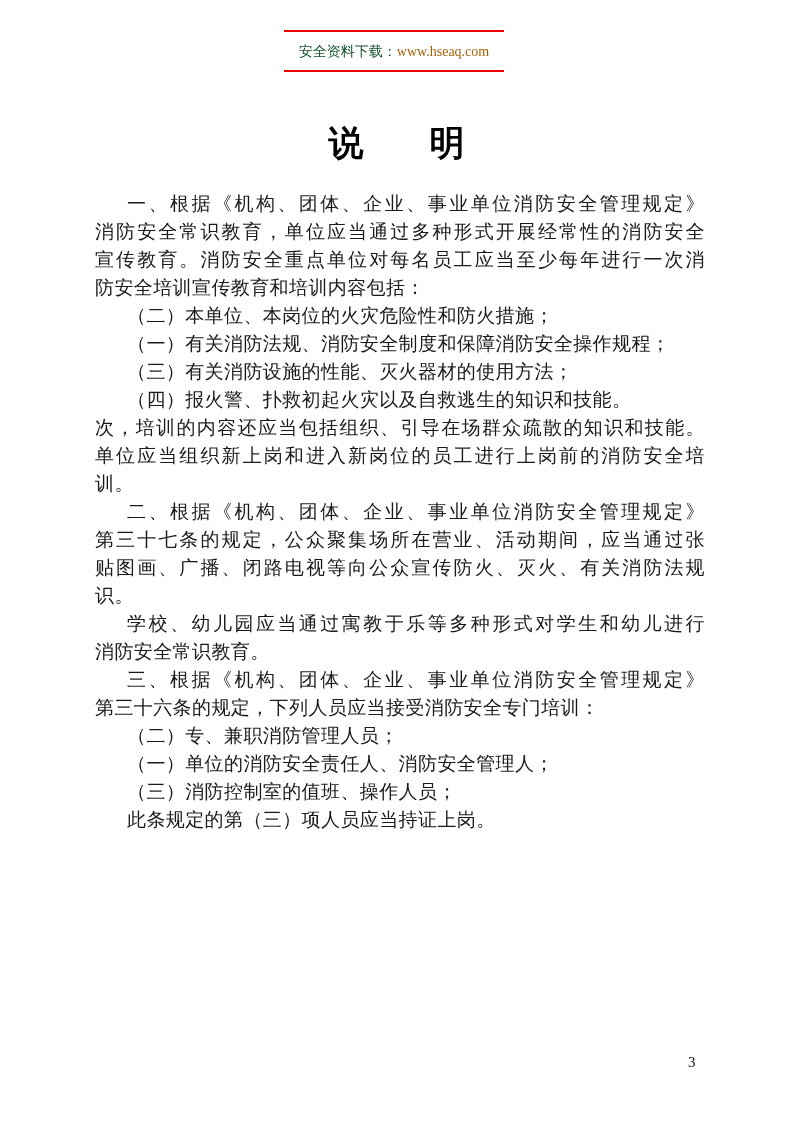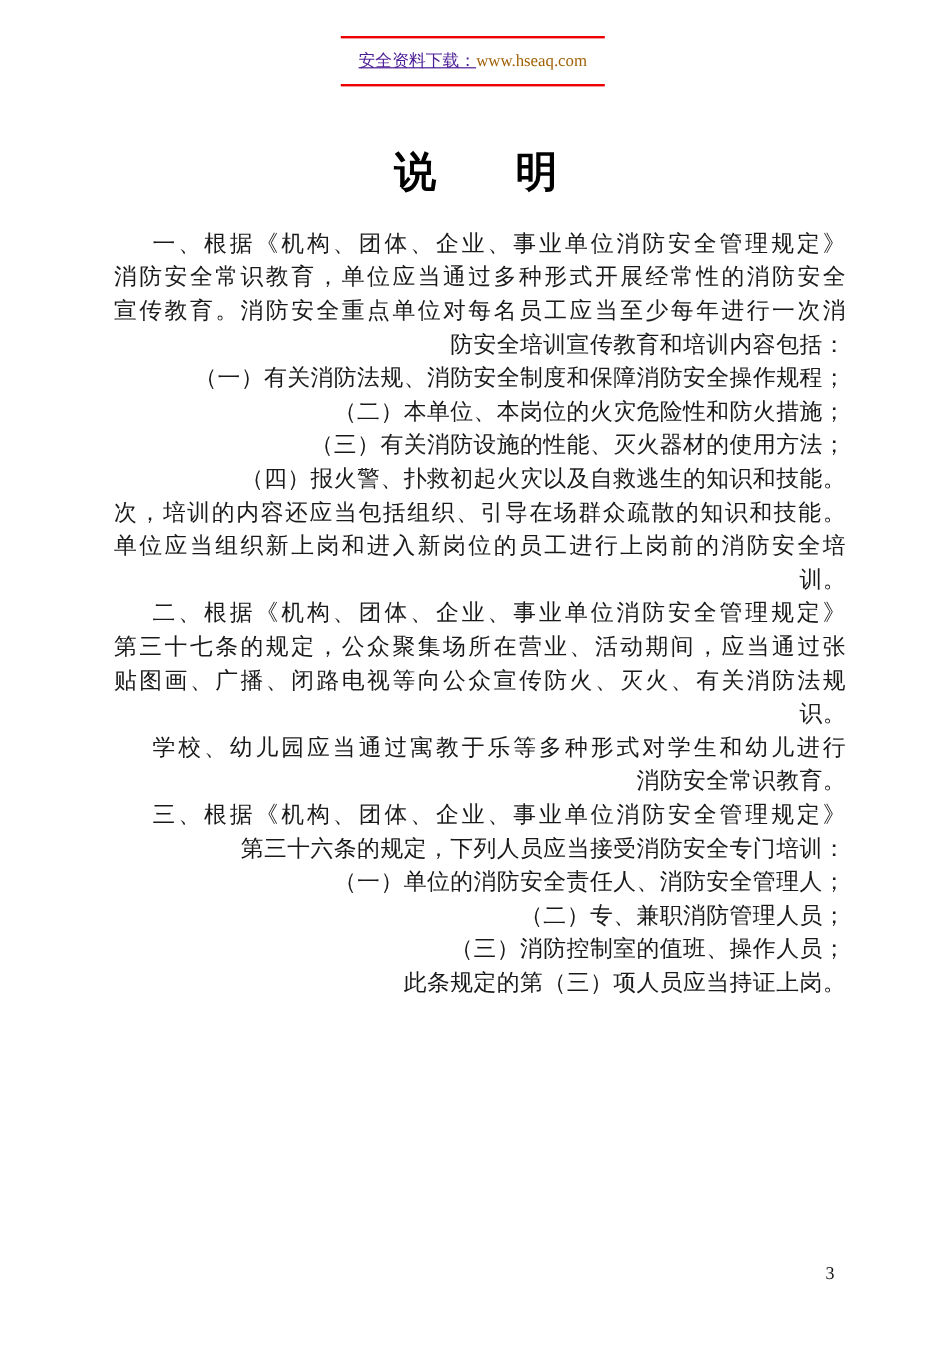--- a/index.html
+++ b/index.html
@@ -19,21 +19,21 @@
     left: 284px;
     width: 220px;
     border-top: 2px solid #ee0000;
     border-bottom: 2px solid #ee0000;
     padding: 11px 0 9px 0;
     text-align: center;
     font-size: 14px;
     line-height: 18px;
     white-space: nowrap;
   }
-  .wm-header .wm-label { color: #4c1d95; text-decoration: underline; }
+  .wm-header .wm-label { color: #14532d; }
   .wm-header .wm-url   { color: #a16207; font-family: "Liberation Serif", "DejaVu Serif", serif; }
   
   .doc-title {
     position: absolute;
     top: 122px;
     left: 0;
     width: 100%;
     display: flex;
     justify-content: center;
     gap: 66px;
@@ -49,21 +49,21 @@
     left: 95px;
     width: 610px;
     font-size: 19px;
     line-height: 28px;
     letter-spacing: 0.4px;
     color: #1a1a1a;
   }
   .para { margin: 0; padding: 0; }
   .line {
     height: 28px;
-    text-align: right;
+    text-align: left;
     overflow: hidden;
   }
   .line.fill {
     text-align: justify;
     text-align-last: justify;
   }
   .line.first { text-indent: 32px; }
   
   .page-number {
     position: absolute;
@@ -88,24 +88,24 @@
   </div>
 
   <div class="doc-body">
       <div class="para">
         <div class="line first fill">一、根据《机构、团体、企业、事业单位消防安全管理规定》</div>
         <div class="line fill">消防安全常识教育，单位应当通过多种形式开展经常性的消防安全</div>
         <div class="line fill">宣传教育。消防安全重点单位对每名员工应当至少每年进行一次消</div>
         <div class="line">防安全培训宣传教育和培训内容包括：</div>
       </div>
       <div class="para">
-        <div class="line first">（一）有关消防法规、消防安全制度和保障消防安全操作规程；</div>
+        <div class="line first">（二）本单位、本岗位的火灾危险性和防火措施；</div>
       </div>
       <div class="para">
-        <div class="line first">（二）本单位、本岗位的火灾危险性和防火措施；</div>
+        <div class="line first">（一）有关消防法规、消防安全制度和保障消防安全操作规程；</div>
       </div>
       <div class="para">
         <div class="line first">（三）有关消防设施的性能、灭火器材的使用方法；</div>
       </div>
       <div class="para">
         <div class="line first">（四）报火警、扑救初起火灾以及自救逃生的知识和技能。</div>
       </div>
       <div class="para">
         <div class="line fill">次，培训的内容还应当包括组织、引导在场群众疏散的知识和技能。</div>
         <div class="line fill">单位应当组织新上岗和进入新岗位的员工进行上岗前的消防安全培</div>
@@ -119,24 +119,24 @@
       </div>
       <div class="para">
         <div class="line first fill">学校、幼儿园应当通过寓教于乐等多种形式对学生和幼儿进行</div>
         <div class="line">消防安全常识教育。</div>
       </div>
       <div class="para">
         <div class="line first fill">三、根据《机构、团体、企业、事业单位消防安全管理规定》</div>
         <div class="line">第三十六条的规定，下列人员应当接受消防安全专门培训：</div>
       </div>
       <div class="para">
-        <div class="line first">（一）单位的消防安全责任人、消防安全管理人；</div>
+        <div class="line first">（二）专、兼职消防管理人员；</div>
       </div>
       <div class="para">
-        <div class="line first">（二）专、兼职消防管理人员；</div>
+        <div class="line first">（一）单位的消防安全责任人、消防安全管理人；</div>
       </div>
       <div class="para">
         <div class="line first">（三）消防控制室的值班、操作人员；</div>
       </div>
       <div class="para">
         <div class="line first">此条规定的第（三）项人员应当持证上岗。</div>
       </div>
     </div>
 
   <div class="page-number">3</div>

